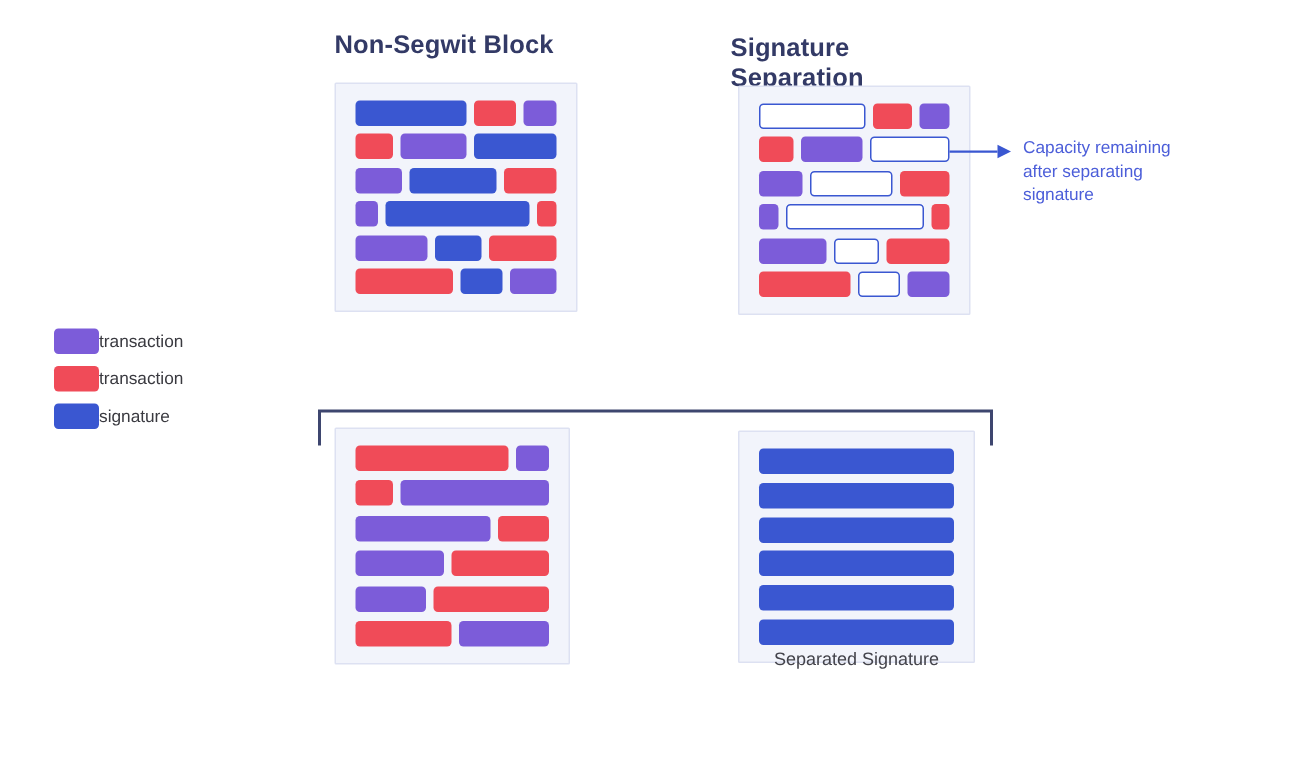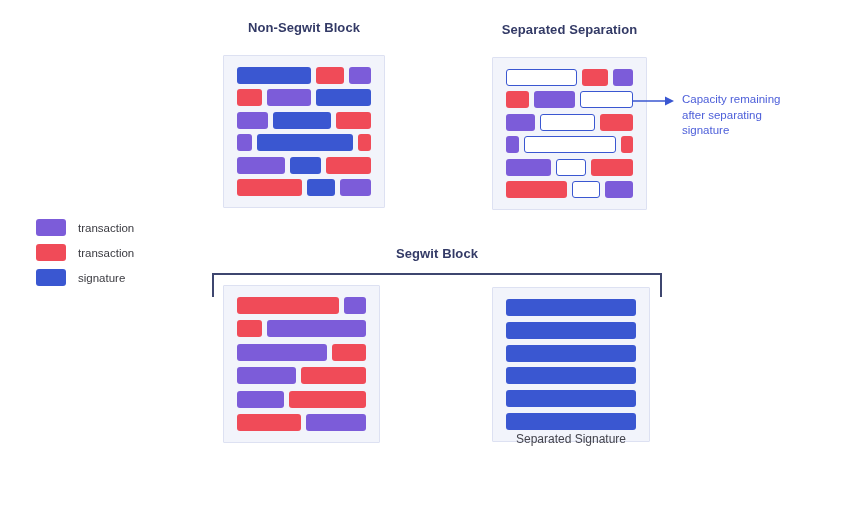--- a/index.html
+++ b/index.html
@@ -7,21 +7,21 @@
     --c-box_bg:#F2F4FB; --c-box_border:#DDE1F2;
     --c-title:#333A66; --c-annotation:#4C5ED9; --c-bracket:#3E466F;
     --c-legend_text:#3A3A40; --c-label_text:#43434B;
   }
   html,body{margin:0;padding:0;background:#fff;}
   .canvas{
     position:relative; width:865px; height:506px; background:#fff;
     font-family:"Liberation Sans", sans-serif; overflow:hidden;
   }
   .title{
-    position:absolute; text-align:center; font-weight:bold; font-size:13px;
+    position:absolute; text-align:left; font-weight:bold; font-size:17px;
     color:var(--c-title); letter-spacing:.1px;
   }
   .block{
     position:absolute; background:var(--c-box_bg); border:1px solid var(--c-box_border);
     box-sizing:border-box; display:flex; flex-direction:column;
     justify-content:space-between; padding:11px 13px; border-radius:1px;
   }
   .bar-row{display:flex; gap:5px; height:17px;}
   .bar{height:17px; border-radius:3px; box-sizing:border-box; flex-basis:0;}
   .bar-purple{background:var(--c-purple);}
@@ -29,35 +29,35 @@
   .bar-blue{background:var(--c-blue);}
   .bar-outline{background:#ffffff; border:1.5px solid var(--c-blue);}
   .annotation{
     position:absolute; left:682px; top:92px; width:132px;
     font-size:11.5px; line-height:15.5px; color:var(--c-annotation);
     white-space:pre-line;
   }
   .legend{position:absolute; left:36px; top:219px;}
   .legend-item{display:flex; align-items:center; margin-bottom:8px; height:17px;}
   .swatch{width:30px; height:17px; border-radius:3px; display:inline-block;}
-  .legend-label{margin-left:12px; font-size:11.5px; color:var(--c-legend_text);}
+  .legend-label{margin-left:0; font-size:11.5px; color:var(--c-legend_text);}
   .svg-abs{position:absolute; overflow:visible;}
   .sep-label{
     position:absolute; left:482px; top:432px; width:178px; text-align:center;
     font-size:12px; color:var(--c-label_text);
   }
 </style>
 </head>
 <body>
 
 <div class="canvas">
 
   <div class="title" style="left:223px; top:20px; width:162px;">Non-Segwit Block</div>
 
-  <div class="title" style="left:487px; top:22px; width:165px;">Separated Separation</div>
+  <div class="title" style="left:487px; top:22px; width:165px;">Signature Separation</div>
 
   <div class="block" style="left:223px; top:55px; width:162px; height:153px;">
       <div class="bar-row">
         <div class="bar bar-blue" style="flex-grow: 55;"></div>
         <div class="bar bar-red" style="flex-grow: 21;"></div>
         <div class="bar bar-purple" style="flex-grow: 16;"></div>
       </div>
       <div class="bar-row">
         <div class="bar bar-red" style="flex-grow: 19;"></div>
         <div class="bar bar-purple" style="flex-grow: 33;"></div>
@@ -135,21 +135,20 @@
       <div class="legend-item">
         <span class="swatch bar-red"></span>
         <span class="legend-label">transaction</span>
       </div>
       <div class="legend-item">
         <span class="swatch bar-blue"></span>
         <span class="legend-label">signature</span>
       </div>
     </div>
 
-  <div class="title" style="left:212px; top:246px; width:450px;">Segwit Block</div>
 
   <svg class="svg-abs" style="left:212px; top:272px;" width="450" height="26">
     <path d="M1,25 L1,2 L449,2 L449,25" fill="none" stroke="#3E466F" stroke-width="2"></path>
   </svg>
 
   <div class="block" style="left:223px; top:285px; width:157px; height:158px;">
       <div class="bar-row">
         <div class="bar bar-red" style="flex-grow: 80;"></div>
         <div class="bar bar-purple" style="flex-grow: 17;"></div>
       </div>

